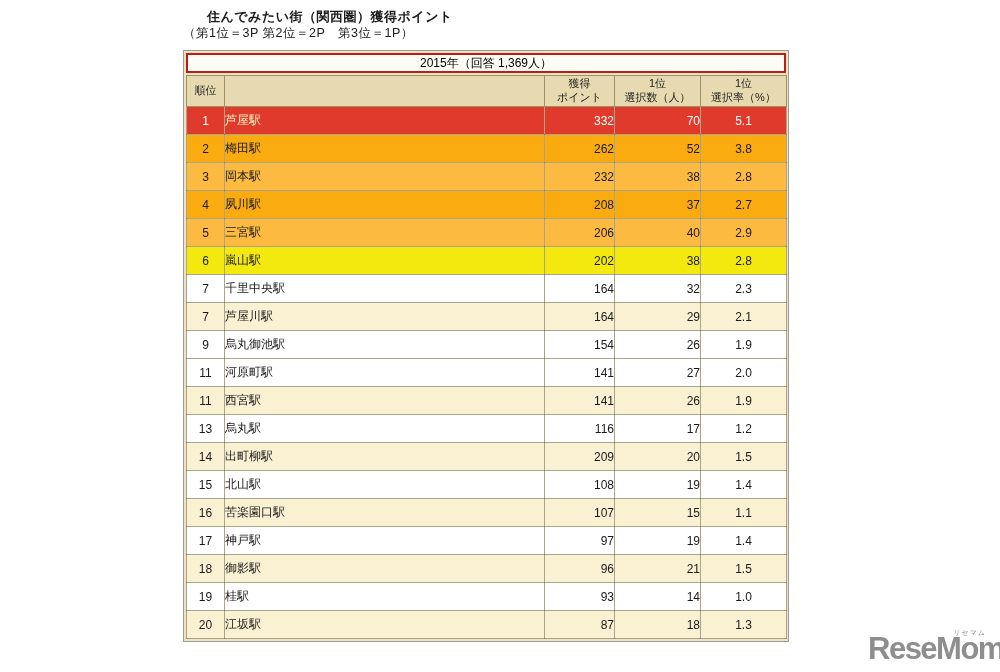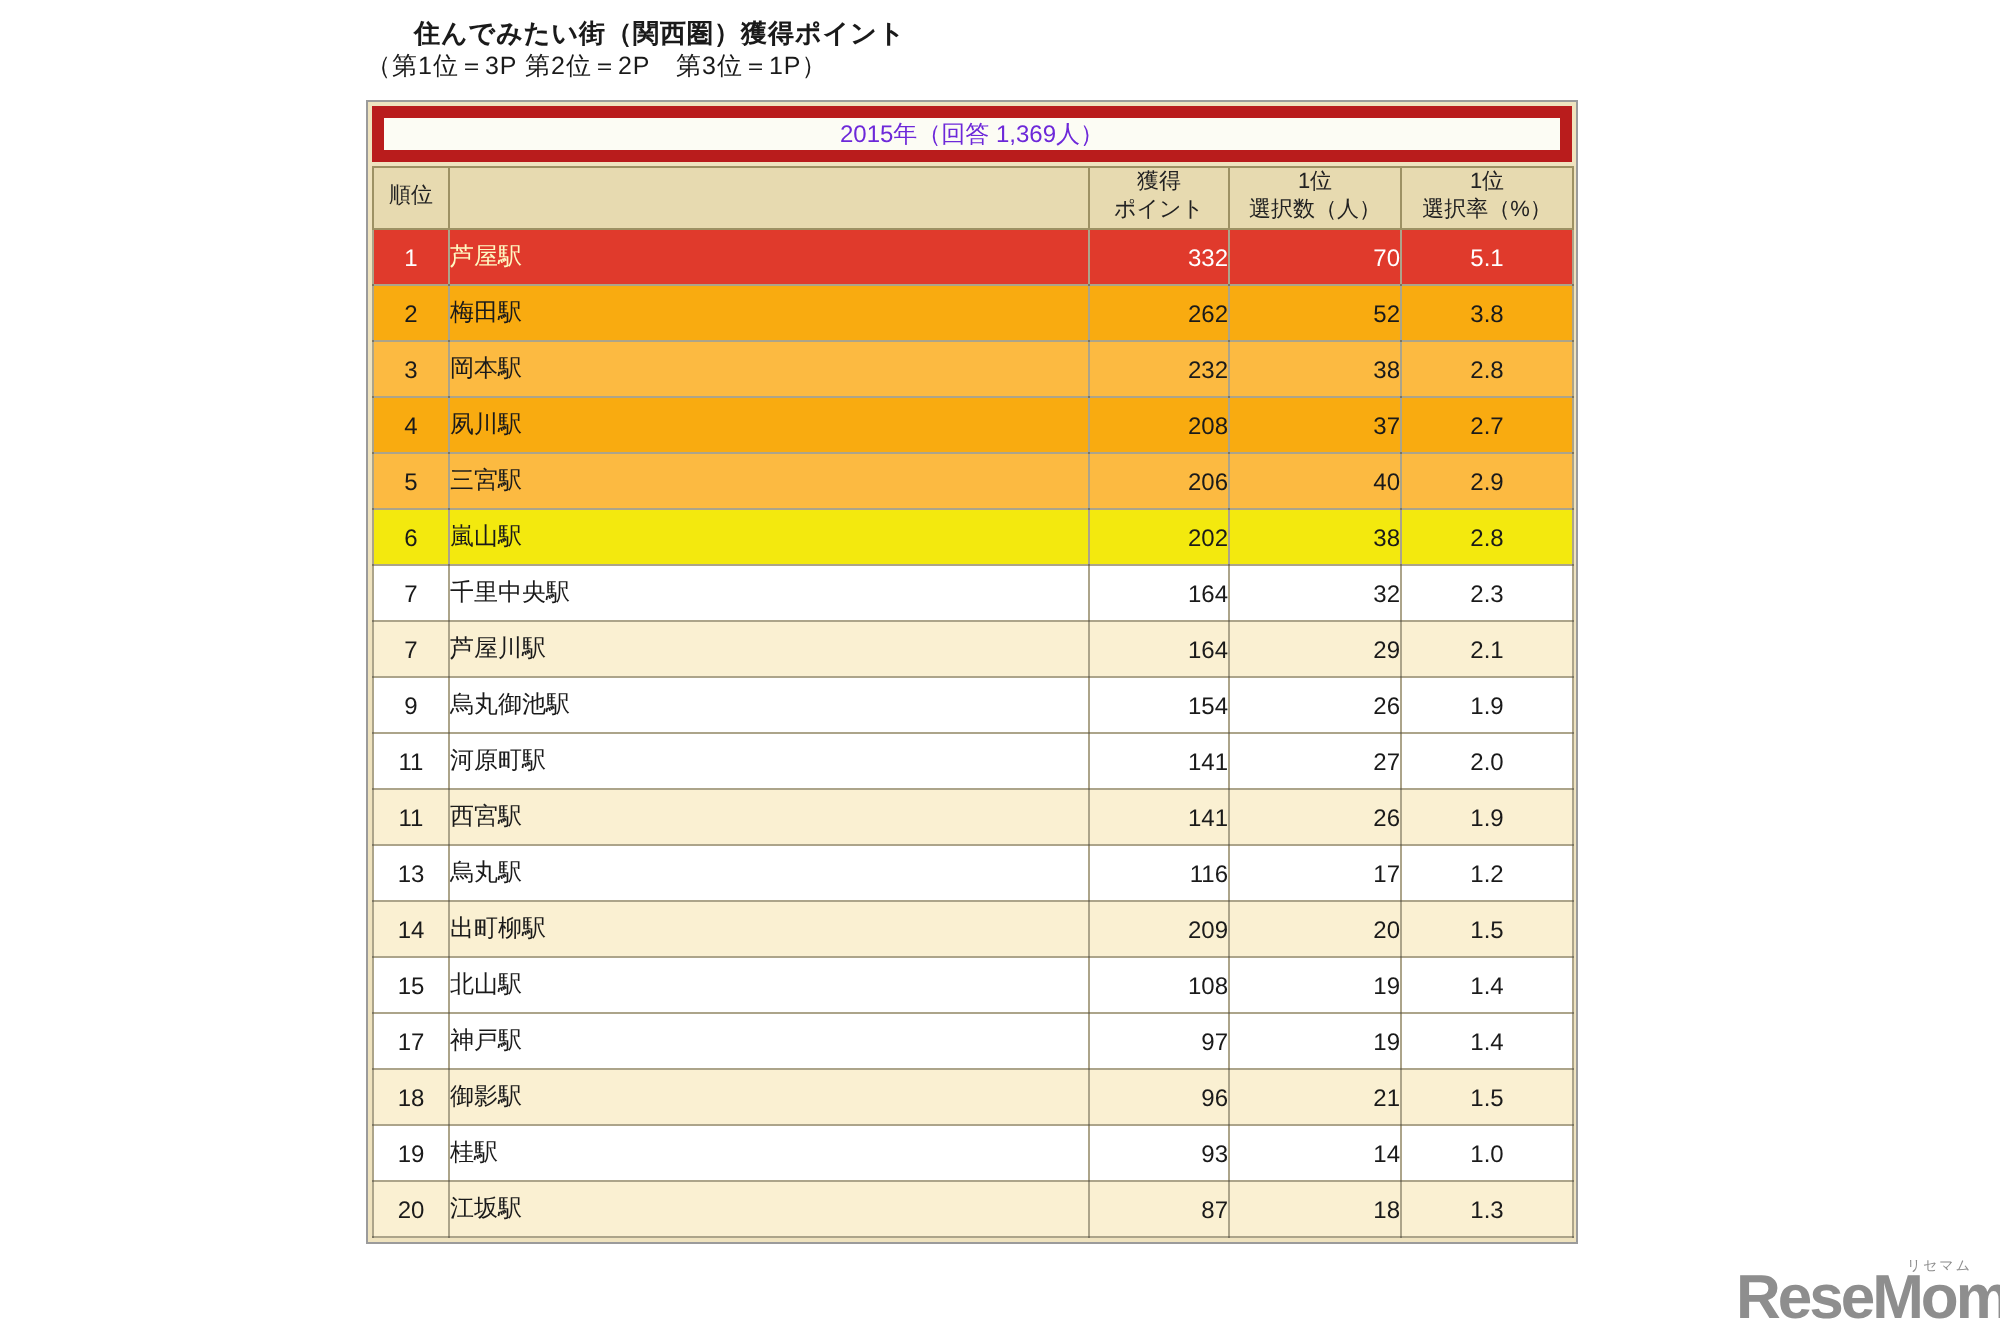--- a/index.html
+++ b/index.html
@@ -15,23 +15,23 @@
   .page-subtitle{
     position:absolute;left:183px;top:25px;
     font-size:12.5px;letter-spacing:0.5px;
   }
   .table-wrap{
     position:absolute;left:183px;top:50px;width:606px;
     box-sizing:border-box;border:1px solid #9b9b9b;
     background:#efe3bf;padding:2px;
   }
   .year-strip{
-    border:6px solid #b91c1c;background:#fcfcf4;
+    border:2px solid #b91c1c;background:#fcfcf4;
     font-size:12px;text-align:center;height:16px;line-height:16px;
-    margin-bottom:2px;color:#6d28d9;
+    margin-bottom:2px;color:#000000;
   }
   table.ranking{
     width:100%;border-collapse:collapse;table-layout:fixed;border-radius:26px;
   }
   table.ranking th{
     background:#e7dab0;font-size:11px;font-weight:normal;text-align:center;
     border:1px solid #9d9164;line-height:1.25;height:30px;color:#222;padding:0;
   }
   table.ranking td{
     border:1px solid rgba(0,0,0,0.28);
@@ -175,20 +175,27 @@
     <td class="c-count">20</td>
     <td class="c-rate">1.5</td>
   </tr>
         <tr class="style-white" style="background-color: rgb(255, 255, 255);">
     <td class="c-rank">15</td>
     <td class="c-station">北山駅</td>
     <td class="c-points">108</td>
     <td class="c-count">19</td>
     <td class="c-rate">1.4</td>
   </tr>
+        <tr class="style-cream" style="background-color: rgb(250, 240, 210);">
+    <td class="c-rank">16</td>
+    <td class="c-station">苦楽園口駅</td>
+    <td class="c-points">107</td>
+    <td class="c-count">15</td>
+    <td class="c-rate">1.1</td>
+  </tr>
         <tr class="style-white" style="background-color: rgb(255, 255, 255);">
     <td class="c-rank">17</td>
     <td class="c-station">神戸駅</td>
     <td class="c-points">97</td>
     <td class="c-count">19</td>
     <td class="c-rate">1.4</td>
   </tr>
         <tr class="style-cream" style="background-color: rgb(250, 240, 210);">
     <td class="c-rank">18</td>
     <td class="c-station">御影駅</td>

